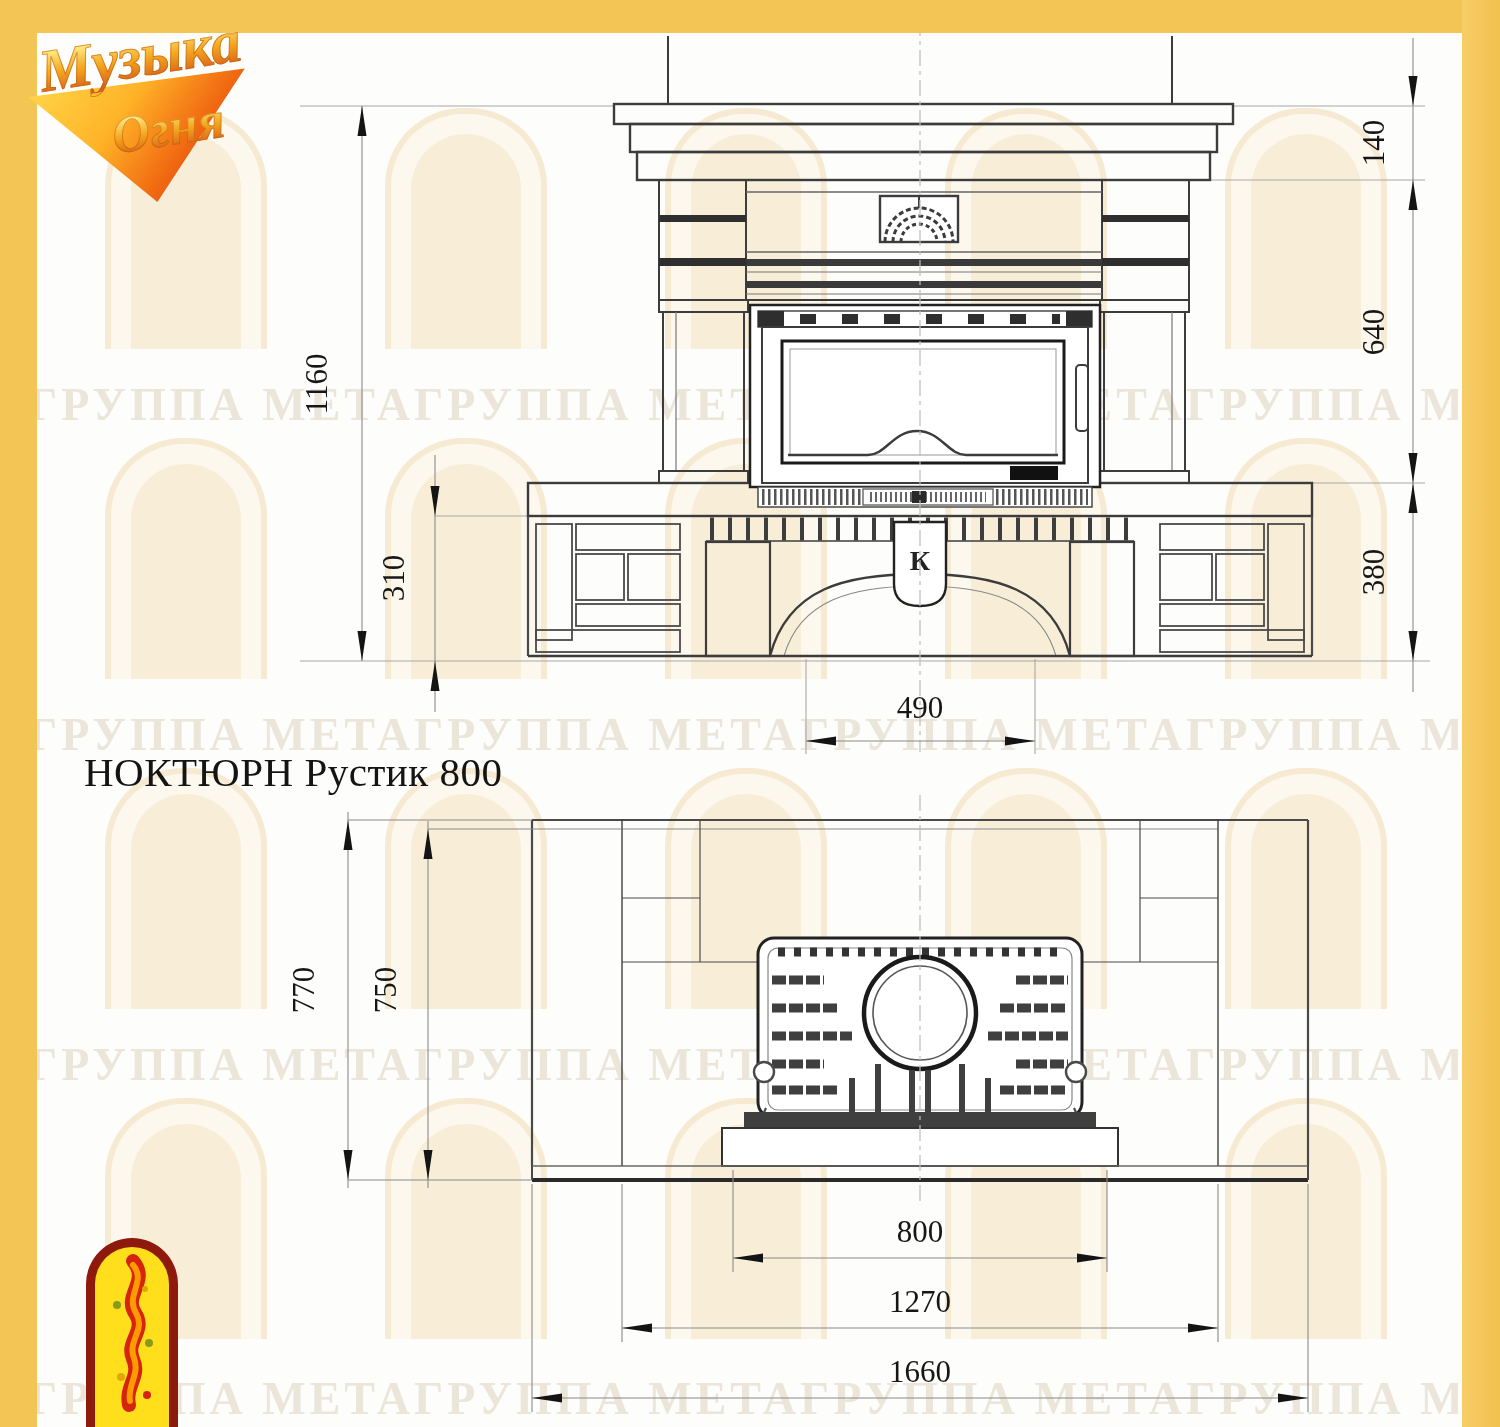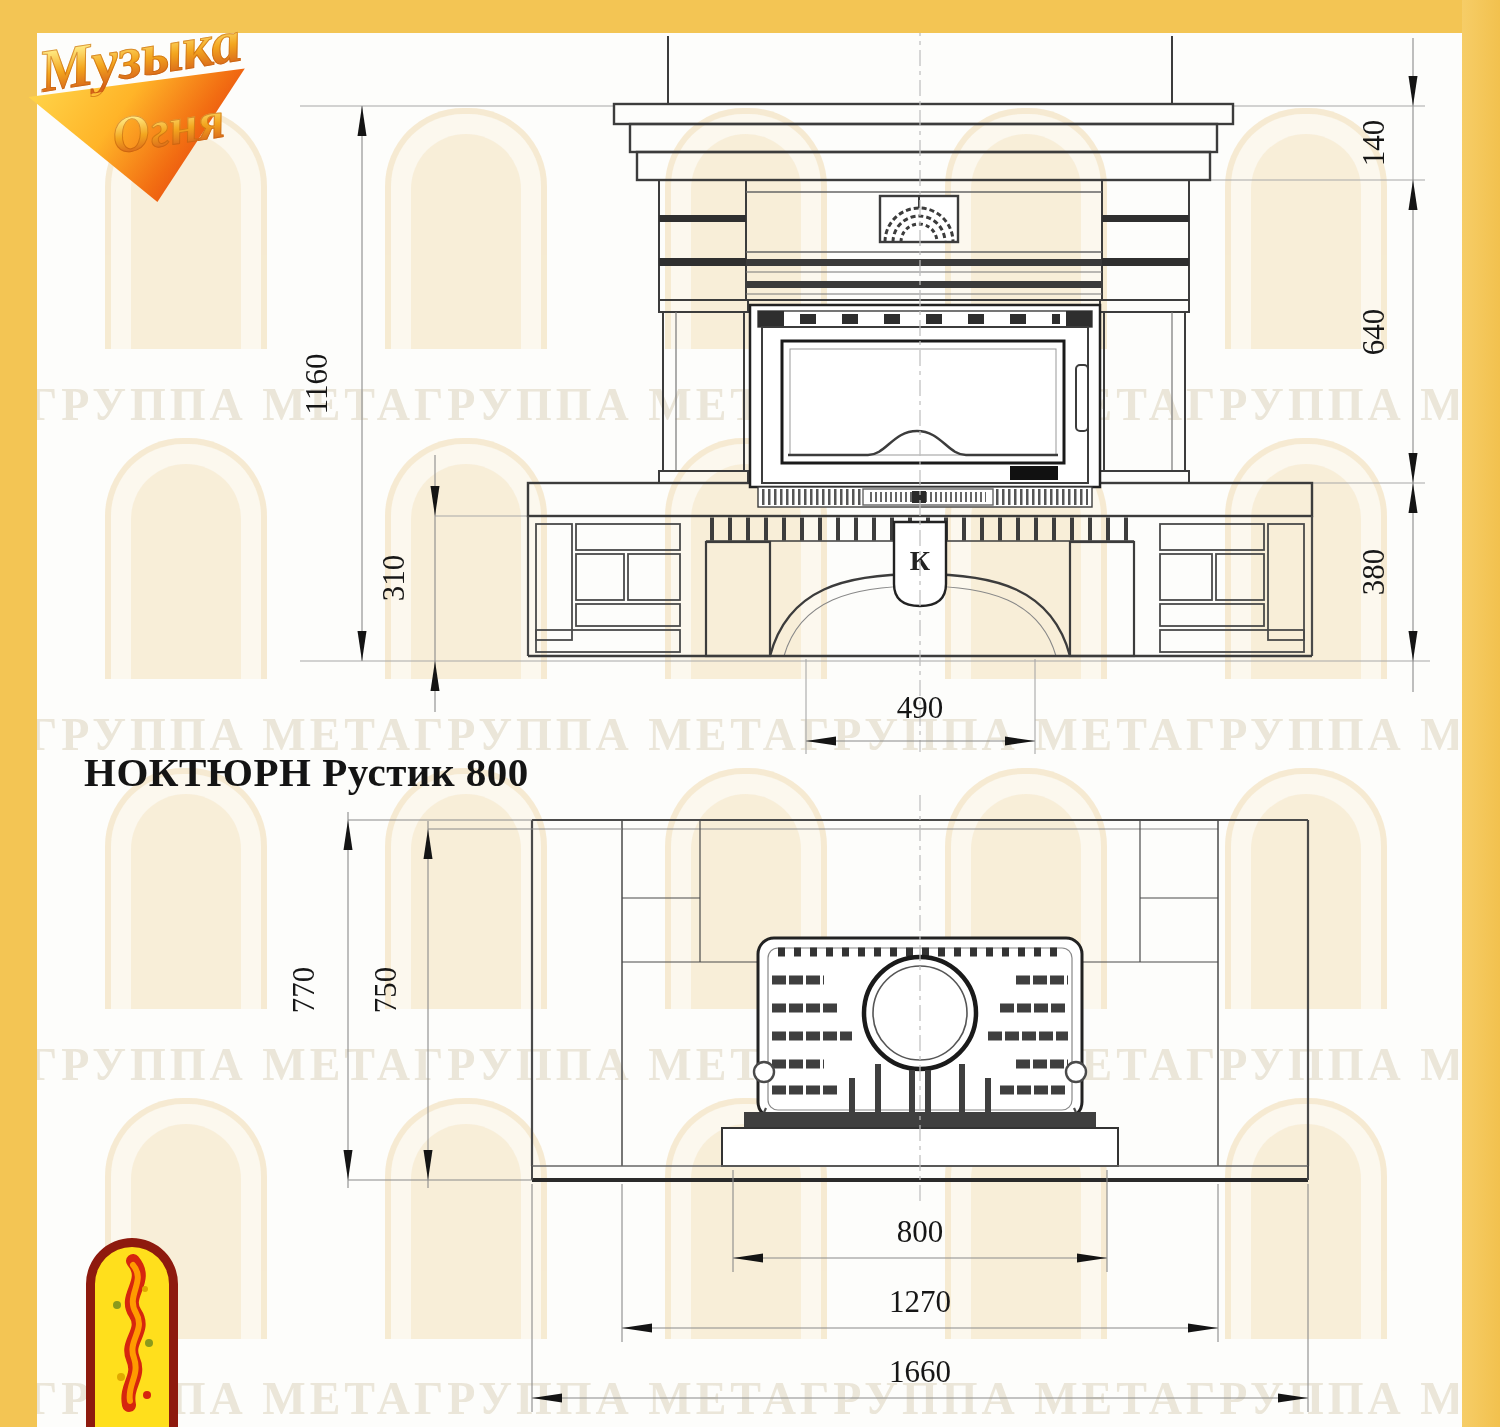--- a/index.html
+++ b/index.html
@@ -14,21 +14,21 @@
   .wm{position:absolute;inset:0;z-index:1;opacity:.8;}
   .wm-arch{position:absolute;width:150px;height:235px;border:6px solid rgba(236,208,152,.42);
            border-bottom:none;border-radius:78px 78px 0 0;background:rgba(250,241,221,.55);}
   .wm-arch .blob{position:absolute;left:20px;right:20px;top:20px;bottom:0;
            background:rgba(243,223,184,.5);border-radius:55px 55px 0 0;}
   .wm-row{position:absolute;left:28px;width:1430px;white-space:nowrap;overflow:hidden;
           font-weight:bold;font-size:46px;letter-spacing:4px;color:rgba(193,175,138,.38);}
   
   .drawing{position:absolute;left:0;top:0;z-index:3;}
   
-  .title{position:absolute;left:84px;top:748px;z-index:6;font-weight:bold;font-size:41px;
+  .title{position:absolute;left:84px;top:748px;z-index:6;font-weight:normal;font-size:41px;
          letter-spacing:.5px;color:#141414;}
   
   .logo{position:absolute;left:12px;top:6px;width:280px;height:210px;z-index:10;}
   .logo .wedge{position:absolute;left:12px;top:52px;width:230px;height:150px;
        background:linear-gradient(125deg,#ffd84d 5%,#ffb428 40%,#f26d12 65%,#dd2d0e 90%);
        clip-path:polygon(2% 26%,96% 7%,58% 96%);}
   .logo .w1,.logo .w2{position:absolute;font-style:italic;font-weight:bold;
        background:linear-gradient(180deg,#ffe77e 20%,#f3a61e 55%,#d8641a 90%);
        -webkit-background-clip:text;background-clip:text;color:transparent;
        -webkit-text-stroke:1px rgba(190,90,10,.55);transform:rotate(-9deg);line-height:1;}

